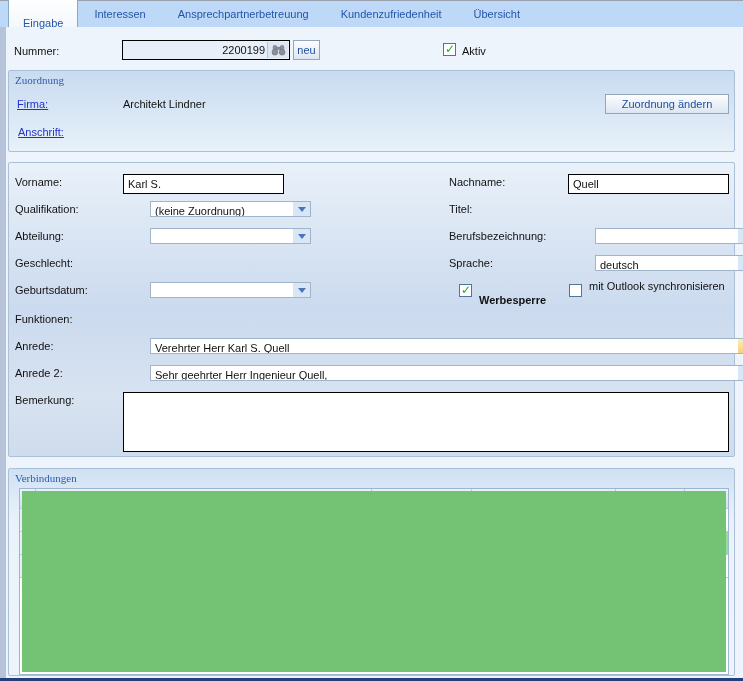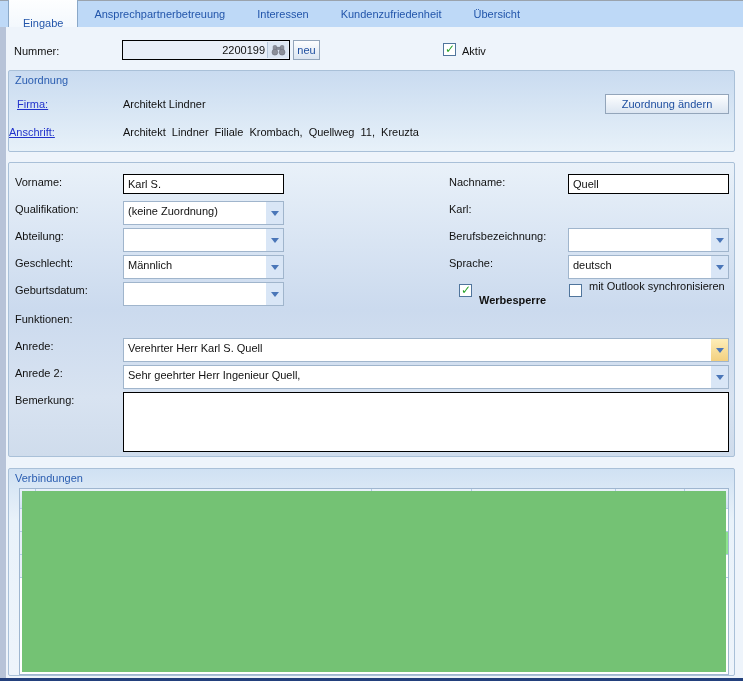--- a/index.html
+++ b/index.html
@@ -15,34 +15,34 @@
   .tab { color:#2255aa; padding:0 16px; height:25px; line-height:24px; cursor:default; }
   .tab.active { background:linear-gradient(#ffffff,#f3f8fd); border:1px solid #8aa8c8; border-bottom:none; border-radius:4px 4px 0 0; margin-left:8px; padding:16px 14px; font-weight:normal; }
 
   
   .label { position:absolute; color:#111; white-space:nowrap; }
   .link { color:#2233cc; text-decoration:underline; white-space:nowrap; cursor:pointer; }
   .value { position:absolute; color:#111; white-space:nowrap; }
 
   .textbox { position:absolute; height:20px; background:#fff; border:1px solid #000000; padding:0 4px; line-height:18px; white-space:nowrap; overflow:hidden; }
 
-  .combo { position:absolute; height:24px; background:#fff; border:1px solid #a0b5cc; line-height:18px; padding:0 21px 0 4px; white-space:nowrap; overflow:hidden; }
+  .combo { position:absolute; height:16px; background:#fff; border:1px solid #a0b5cc; line-height:18px; padding:0 21px 0 4px; white-space:nowrap; overflow:hidden;margin-left:27px; }
   .combo .btn { position:absolute; right:0; top:0; bottom:0; width:17px; background:#d9e6f6; display:flex; align-items:center; justify-content:center; }
   .combo .btn.hl { background:linear-gradient(#fdeeb9,#f3d07f); }
   .arrow-down { width:0; height:0; border:4px solid transparent; border-top:5px solid #4a76b8; margin-top:4px; }
 
   .cb { position:absolute; width:13px; height:13px; background:#fff; border:1px solid #50759c; }
   .cb.on::after { content:"\2713"; position:absolute; left:1px; top:-2px; font-size:12px; font-weight:bold; color:#28a428; }
   .cb.null::after { content:""; position:absolute; left:2px; top:2px; right:2px; bottom:2px; background:#74c274; }
 
   .btn3d { position:absolute; background:linear-gradient(#fdfeff,#dbe5f1); border:1px solid #93a5ba; color:#1f4fa0; text-align:center; cursor:pointer; }
 
   
   .panel { position:absolute; left:8px; width:727px; border:1px solid #a9c0d8; border-radius:2px; }
-  .panel-title { position:absolute; left:6px; top:3px; color:#2a5db0; }
+  .panel-title { position:absolute; left:6px; top:3px; color:#2a5db0;font-family:Liberation Serif, serif; }
 
   #zuordnung { top:70px; height:82px; background:linear-gradient(180deg,#c9dbf0,#e7f1f9); }
   #formpanel { top:162px; height:295px; background:linear-gradient(180deg,#e9f1f9 0%,#cbdaee 50%,#d8e3f1 80%,#cfdcec 100%); }
   #verbpanel { top:468px; height:208px; background:linear-gradient(180deg,#d0e1f3,#e9f2fa 25%,#eef4fb); }
 
   
   .grid { position:absolute; left:10px; top:19px; width:710px; height:187px; background:#fff; border:1px solid #9fb6d0; }
   .grid-row { display:flex; }
   .gc { border-right:1px solid #b3cbe6; border-bottom:1px solid #b3cbe6; overflow:hidden; white-space:nowrap; }
   .gc:last-child { border-right:none; }
@@ -68,22 +68,22 @@
   .nummer-box { left:122px; top:40px; width:168px; background:#e9eff8; text-align:right; padding-right:24px; }
   .bino-btn { position:absolute; right:1px; top:1px; bottom:1px; width:21px; background:#dde7f3; border-left:1px solid #b5c6da; display:flex; align-items:center; justify-content:center; cursor:pointer; }
 </style>
 </head>
 <body>
 
 <div class="page">
 
   <div class="tabbar">
     <div class="tab active">Eingabe</div>
+    <div class="tab">Interessen</div>
     <div class="tab">Ansprechpartnerbetreuung</div>
-    <div class="tab">Interessen</div>
     <div class="tab">Kundenzufriedenheit</div>
     <div class="tab">Übersicht</div>
   </div>
 
   <div class="left-strip"></div>
   <div class="bottom-bar"></div>
 
   <div class="label" style="left:14px; top:45px;">Nummer:</div>
   <div class="textbox nummer-box">
     <span>2200199</span>
@@ -101,62 +101,55 @@
   </div>
   <div class="btn3d" style="left:293px; top:40px; width:27px; height:20px; line-height:18px;">neu</div>
   <span class="cb on" style="left:443px; top:43px;"></span>
   <div class="label" style="left:462px; top:45px;">Aktiv</div>
 
   <div class="panel" id="zuordnung">
     <div class="panel-title">Zuordnung</div>
     <a class="link" style="position:absolute; left:8px; top:27px;">Firma:</a>
     <div class="value" style="left:114px; top:27px;">Architekt Lindner</div>
     <div class="btn3d" style="left:596px; top:23px; width:124px; height:20px; line-height:18px;">Zuordnung ändern</div>
-    <a class="link" style="position:absolute; left:0; top:55px;">Anschrift:</a>
-    <div class="value spaced" style="left:114px; top:55px;">Architekt Lindner Filiale Krombach, Quellweg 11, Kreuzta</div>
+    <a class="link" style="position:absolute; left:9px; top:55px;">Anschrift:</a>
   </div>
 
   <div class="panel" id="formpanel">
 
     <div class="label" style="left:6px; top:13px;">Vorname:</div>
     <div class="textbox" style="left:114px; top:11px; width:161px;">Karl S.</div>
     <div class="label" style="left:440px; top:13px;">Nachname:</div>
     <div class="textbox" style="left:559px; top:11px; width:161px;">Quell</div>
 
     <div class="label" style="left:6px; top:40px;">Qualifikation:</div>
     <div class="combo" style="left:114px; top:38px; width:161px;">
       <span>(keine Zuordnung)</span>
       <span class="btn">
           <span class="arrow-down"></span>
         </span>
     </div>
-    <div class="label" style="left:440px; top:40px;">Karl:</div>
+    <div class="label" style="left:440px; top:40px;">Titel:</div>
 
     <div class="label" style="left:6px; top:67px;">Abteilung:</div>
     <div class="combo" style="left:114px; top:65px; width:161px;">
       <span></span>
       <span class="btn">
           <span class="arrow-down"></span>
         </span>
     </div>
     <div class="label" style="left:440px; top:67px;">Berufsbezeichnung:</div>
     <div class="combo" style="left:559px; top:65px; width:161px;">
       <span></span>
       <span class="btn">
           <span class="arrow-down"></span>
         </span>
     </div>
 
     <div class="label" style="left:6px; top:94px;">Geschlecht:</div>
-    <div class="combo" style="left:114px; top:92px; width:161px;">
-      <span>Männlich</span>
-      <span class="btn">
-          <span class="arrow-down"></span>
-        </span>
-    </div>
     <div class="label" style="left:440px; top:94px;">Sprache:</div>
     <div class="combo" style="left:559px; top:92px; width:161px;">
       <span>deutsch</span>
       <span class="btn">
           <span class="arrow-down"></span>
         </span>
     </div>
 
     <div class="label" style="left:6px; top:121px;">Geburtsdatum:</div>
     <div class="combo" style="left:114px; top:119px; width:161px;">

